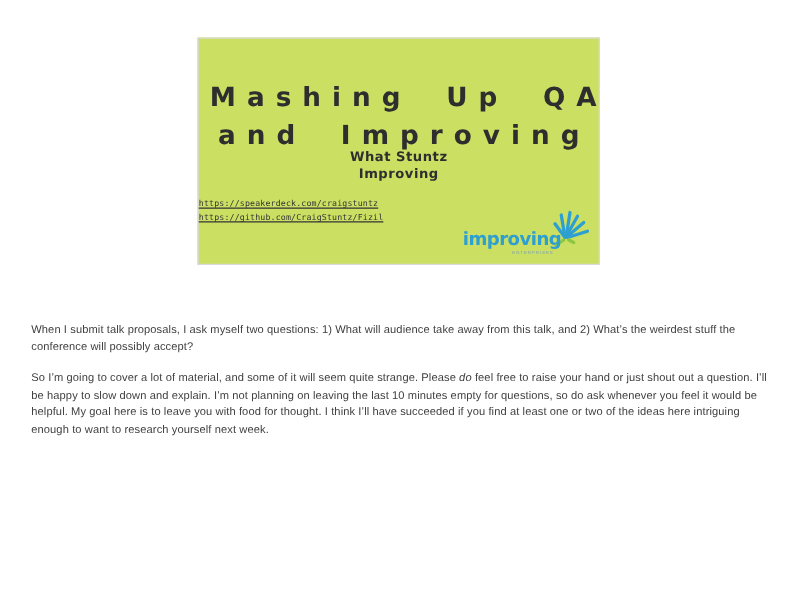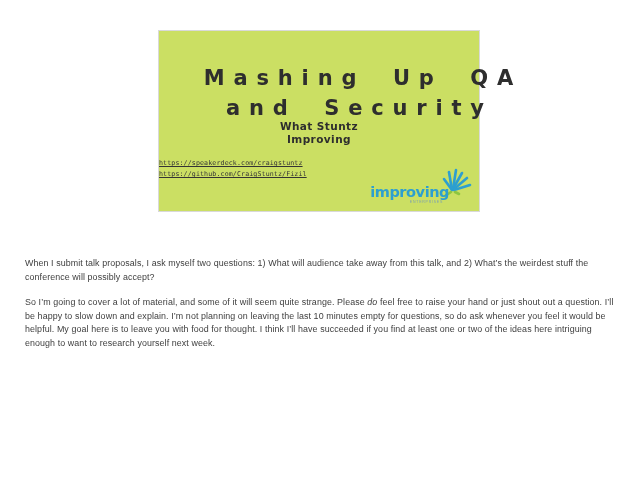--- a/index.html
+++ b/index.html
@@ -36,21 +36,20 @@
     text-align: center;
     font-family: "DejaVu Sans", sans-serif;
     font-weight: bold;
     font-size: 21px;
     line-height: 30px;
     color: #2e2e2e;
     letter-spacing: 0.42em;
     word-spacing: 0.55em;
     text-indent: 0.42em; 
     white-space: nowrap;
-    margin-left: 36px;
   }
   .slide-author {
     position: absolute;
     left: 0;
     top: 89px;
     width: 100%;
     text-align: center;
     font-family: "DejaVu Sans", sans-serif;
     font-weight: bold;
     font-size: 10.5px;
@@ -130,21 +129,21 @@
 </style>
 </head>
 <body>
 
 <div class="page">
 
   <div class="slide">
 
     <div class="slide-title">
       <div>Mashing Up QA</div>
-      <div>and Security</div>
+      <div>and Improving</div>
     </div>
 
     <div class="slide-author">
       <div>What Stuntz</div>
       <div>Improving</div>
     </div>
 
     <div class="slide-links">
       <span class="slide-link">https://speakerdeck.com/craigstuntz</span>
       <span class="slide-link">https://github.com/CraigStuntz/Fizil</span>

